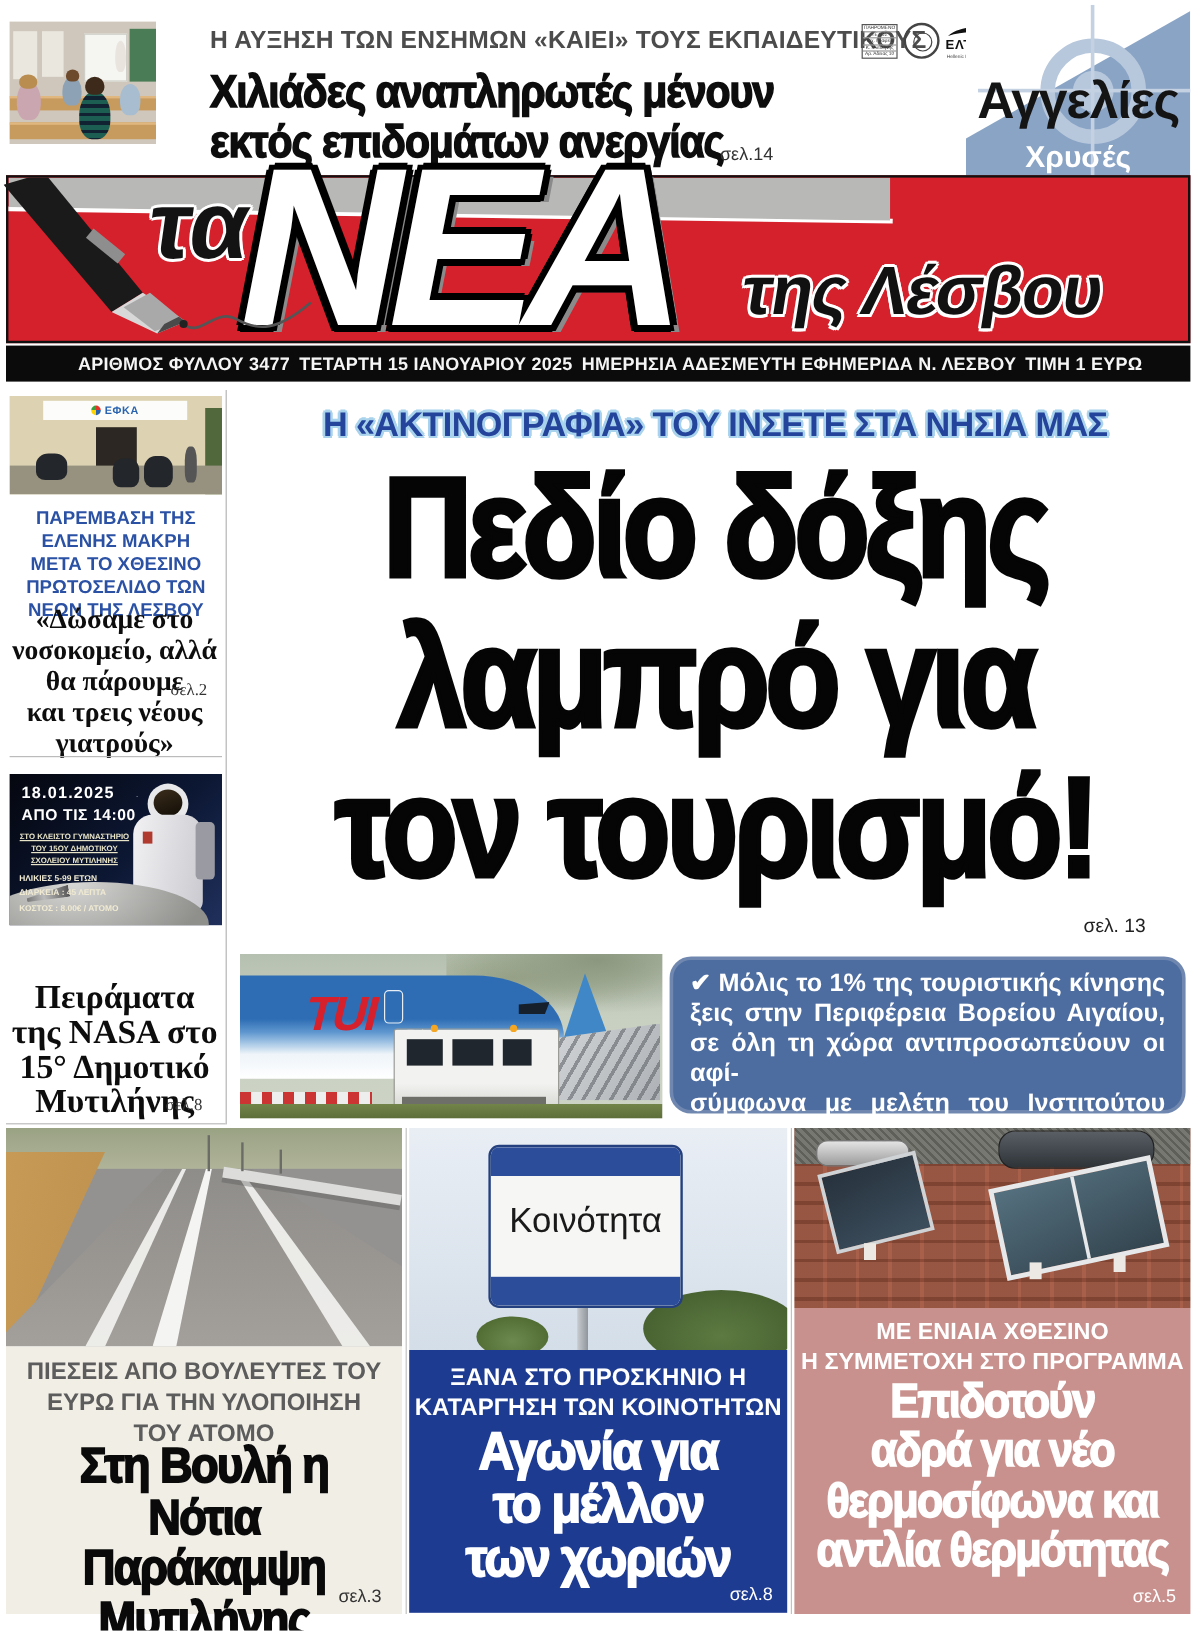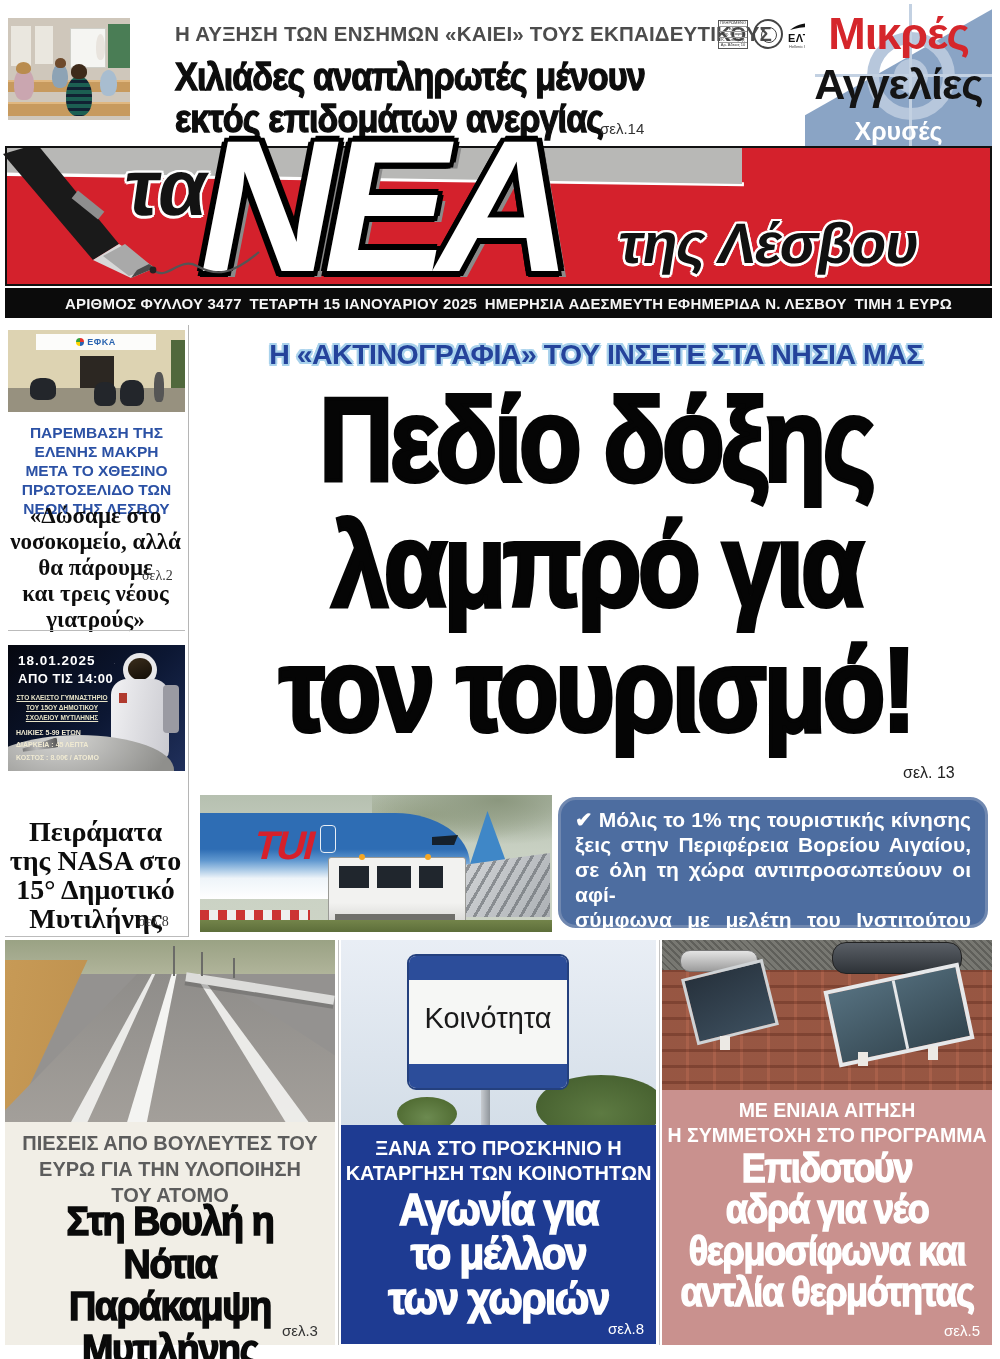--- a/index.html
+++ b/index.html
@@ -221,21 +221,20 @@
     <span class="wordmark">ΕΛΤΑ</span>
     <span class="subtext">Hellenic Post</span>
   </div>
 
   <div class="abs" id="classifieds">
     <div id="cl-tri"></div>
     <div class="ring" id="ring-outer"></div>
     <div class="ring" id="ring-center"></div>
     <div id="cross-v"></div>
     <div id="cross-h"></div>
-    <div id="cl-w1">Μικρές</div>
     <div id="cl-w2">Αγγελίες</div>
     <div id="cl-strip">Χρυσές Ευκαιρίες</div>
   </div>
 
   <div class="abs" id="masthead">
     <div id="mh-grayline"></div>
     <div id="mh-gray"></div>
     <svg class="abs" style="left:-4px;top:0;z-index:6;" width="270" height="136" viewBox="0 0 270 136">
       <polygon points="0,6 34,-4 116,96 90,112" fill="#1a1a1a"></polygon>
       <rect x="68" y="52" width="34" height="10" transform="rotate(39 85 57)" fill="#8e8e8e"></rect>
@@ -409,21 +408,21 @@
     <div class="tank1"></div>
     <div class="panel1"></div>
     <div class="tank2"></div>
     <div class="panel2"></div>
     <div class="leg" style="left:58px;top:96px;"></div>
     <div class="leg" style="left:196px;top:112px;"></div>
     <div class="leg" style="left:266px;top:106px;"></div>
   </div>
   <div class="abs" id="right-panel"></div>
   <div class="abs" id="right-kicker">
-    <div>ΜΕ ΕΝΙΑΙΑ ΑΙΤΗΣΗ</div>
+    <div>ΜΕ ΕΝΙΑΙΑ ΧΘΕΣΙΝΟ</div>
     <div>Η ΣΥΜΜΕΤΟΧΗ ΣΤΟ ΠΡΟΓΡΑΜΜΑ</div>
   </div>
   <div class="abs" id="right-headline">
     <span class="br-line">Επιδοτούν</span>
     <span class="br-line">αδρά για νέο</span>
     <span class="br-line">θερμοσίφωνα και</span>
     <span class="br-line">αντλία θερμότητας</span>
   </div>
   <div class="abs" id="right-pageref">σελ.5</div>
 

